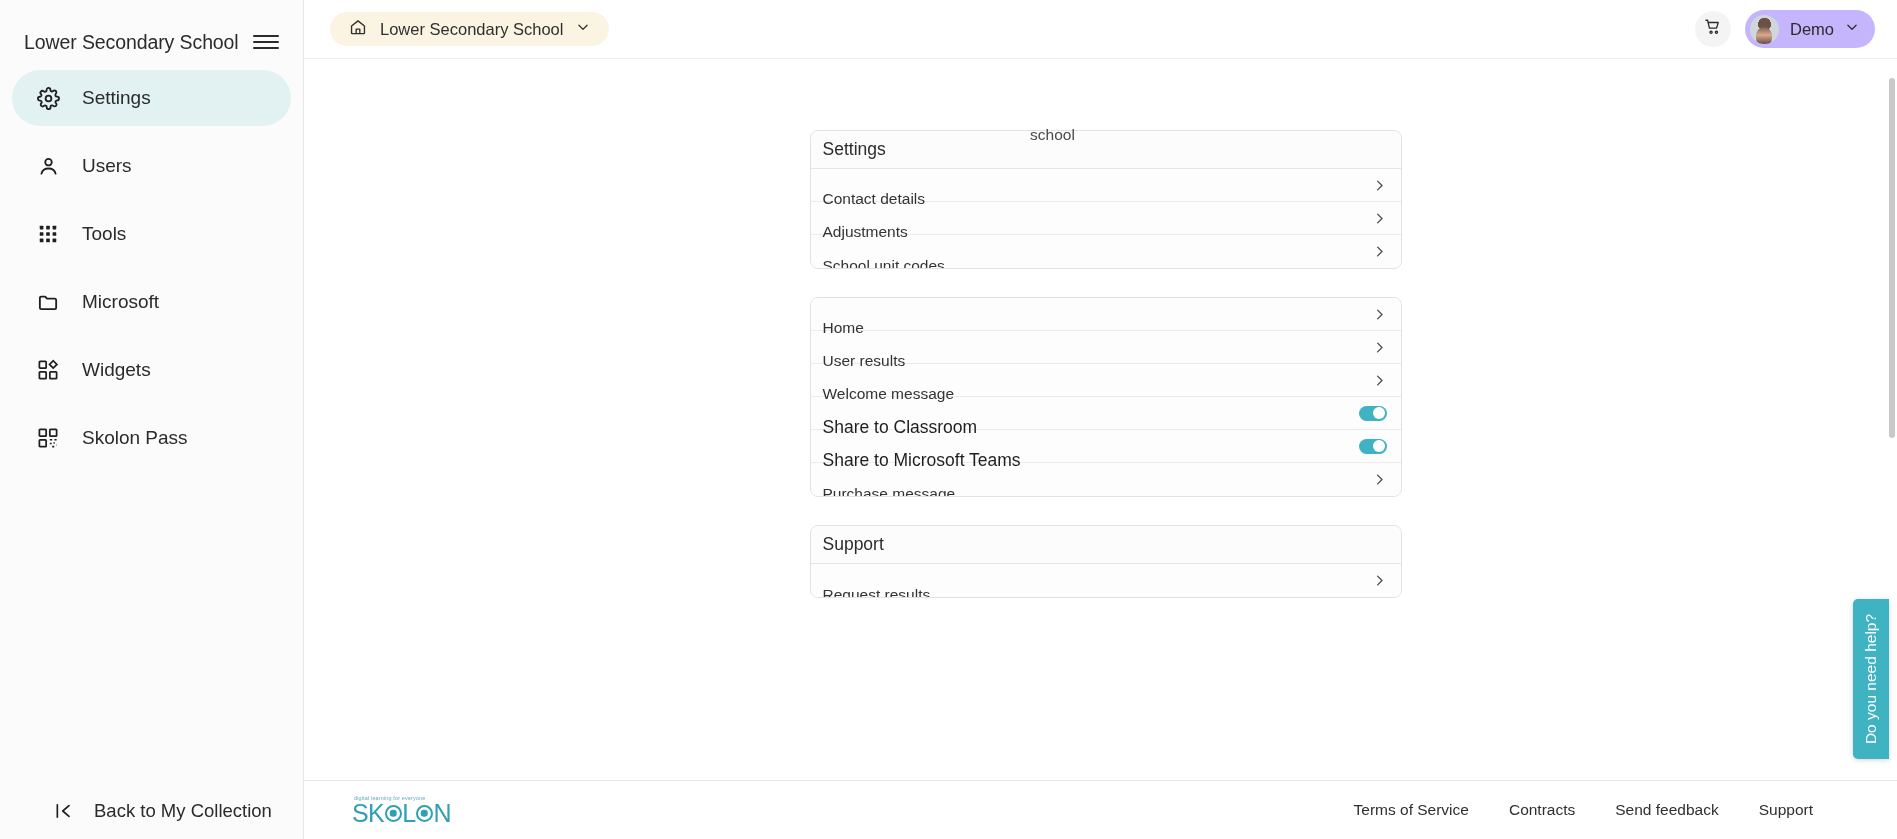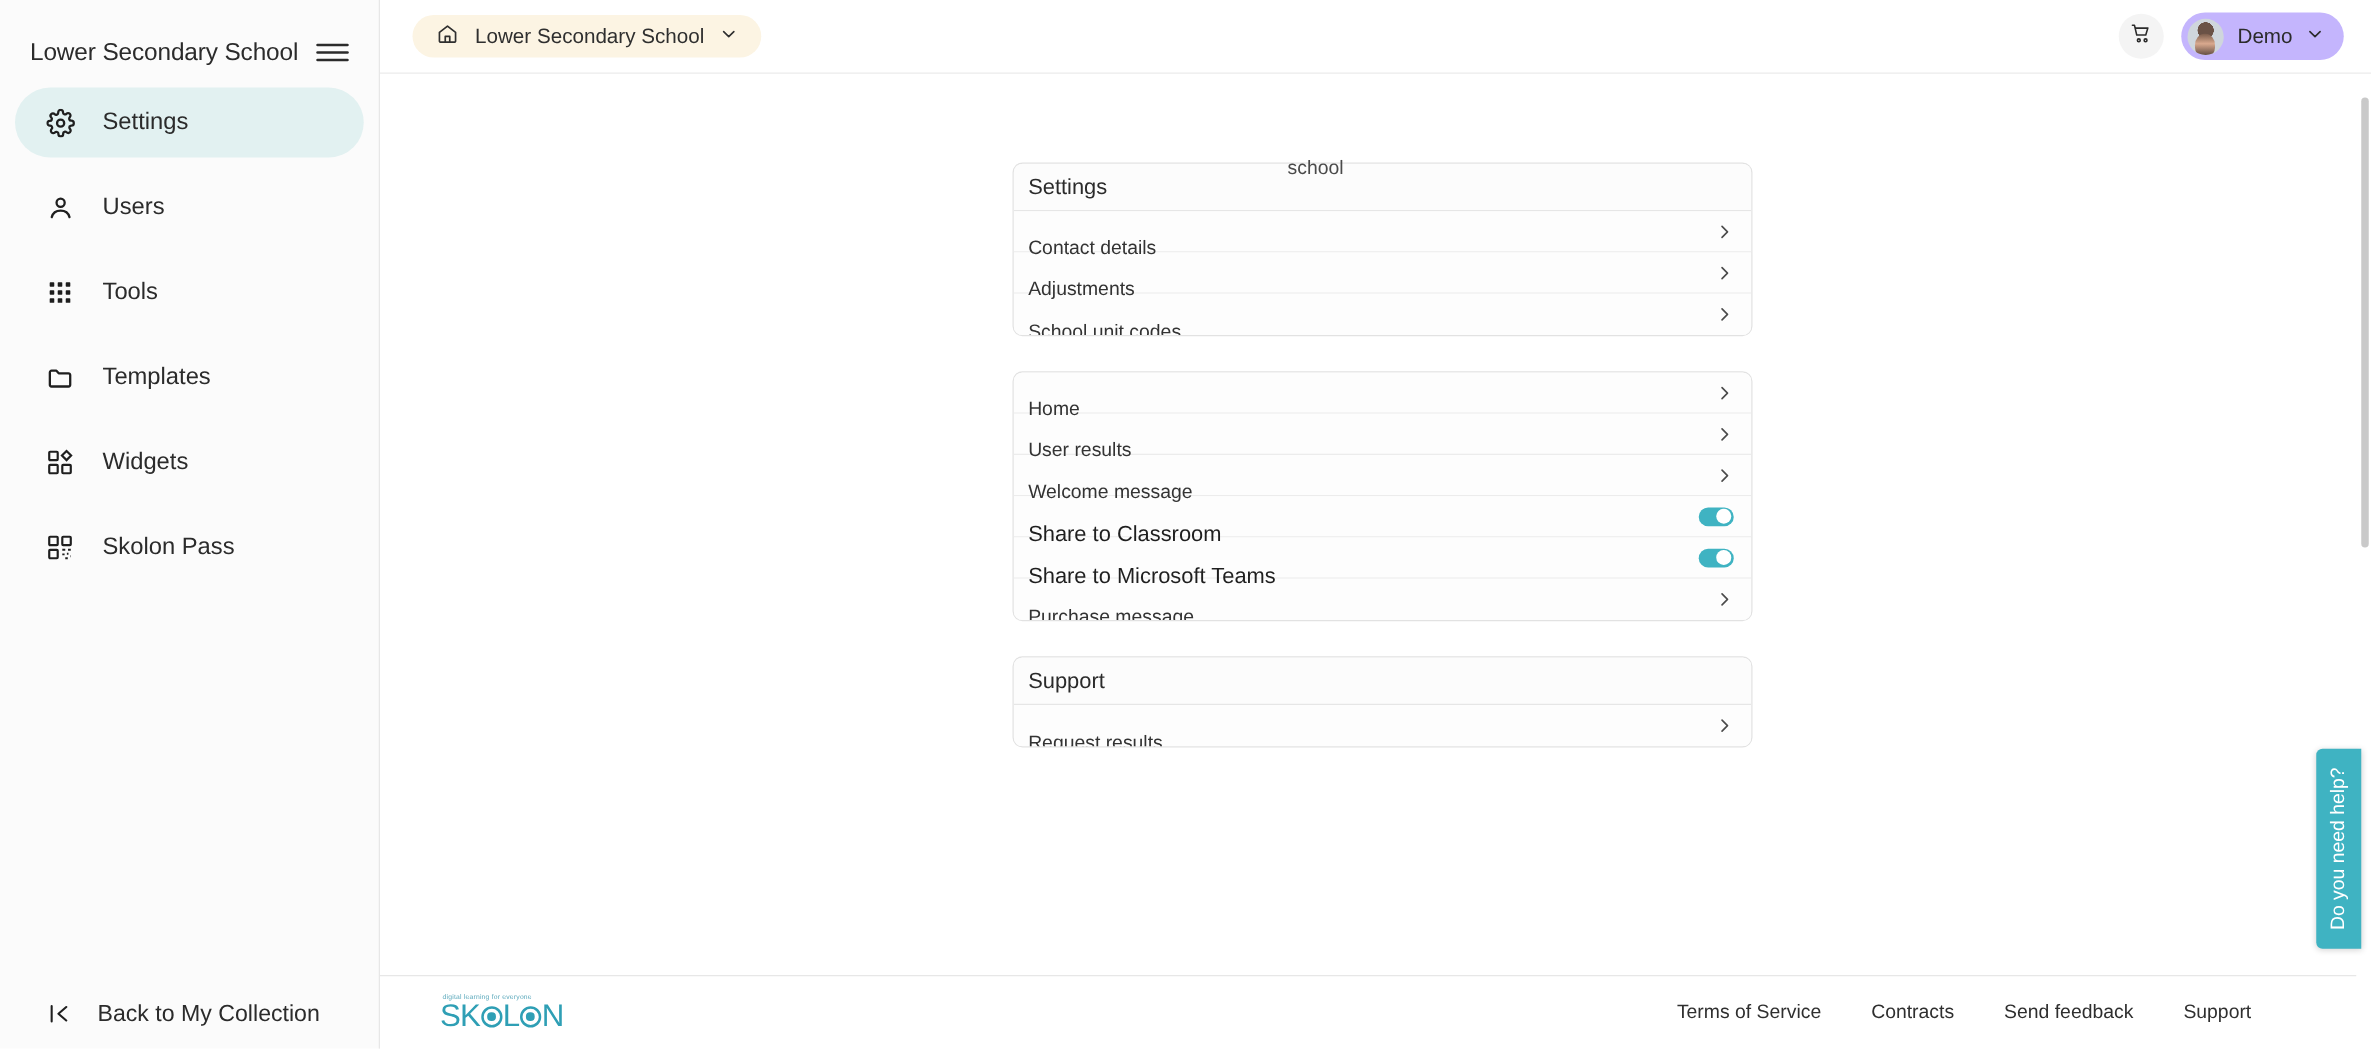--- a/index.html
+++ b/index.html
@@ -37,21 +37,21 @@
     height: 56px; padding: 0 24px; margin-bottom: 12px;
     border-radius: 28px; cursor: pointer;
     color: #2b2b2b; font-size: 19px;
   }
   .nav-item.active { background: #e2f1f1; }
   .nav-ico { width: 24px; height: 24px; flex: 0 0 24px; display: flex;
              align-items: center; justify-content: center; color: #1f1f1f; }
   .nav-ico svg { display: block; }
 
   .sidebar-foot {
-    position: absolute; left: 0; bottom: 0; width: 304px;
+    position: absolute; left: 16px; bottom: 0; width: 304px;
     height: 56px; display: flex; align-items: center; gap: 18px;
     padding-left: 36px; border-top: 0; cursor: pointer;
   }
   .sidebar-foot .lbl { font-size: 18.5px; color: #2b2b2b; }
 
   
   .main { flex: 1; position: relative; background: #ffffff; height: 839px; }
 
   .topbar {
     height: 59px; width: 100%;
@@ -126,21 +126,21 @@
     width: 28px; height: 15px; border-radius: 9px;
     background: #3fb3c2; position: relative; cursor: pointer; flex: 0 0 28px;
   }
   .toggle .knob {
     position: absolute; top: 1.6px; right: 1.6px;
     width: 11.8px; height: 11.8px; border-radius: 50%; background: #ffffff;
   }
 
   
   .footer {
-    position: absolute; left: 0; bottom: 0; right: 12px; height: 59px;
+    position: absolute; left: 0; bottom: 0; right: 0; height: 59px;
     border-top: 1px solid #e7e7e7; background: #ffffff;
     display: flex; align-items: center; padding: 0 44px 0 48px;
   }
   .logo { display: flex; flex-direction: column; cursor: pointer; }
   .logo .tag { font-size: 5.4px; color: #5aa8bb; letter-spacing: .18px; margin-left: 2px; }
   .logo .word {
     font-size: 25px; letter-spacing: -0.6px; color: #2f9fb5; font-weight: 400;
     line-height: 1; display: flex; align-items: center;
   }
   .logo .eye {
@@ -226,21 +226,21 @@
         </span>
         <span>Tools</span>
       </div>
 
       <div class="nav-item">
         <span class="nav-ico">
           <svg width="23" height="23" viewBox="0 0 24 24" fill="none" stroke="currentColor" stroke-width="1.9" stroke-linejoin="round">
             <path d="M3 7.2a1.4 1.4 0 0 1 1.4-1.4h4.1l1.9 2.2h8.2A1.4 1.4 0 0 1 20 9.4v8.2a1.4 1.4 0 0 1-1.4 1.4H4.4A1.4 1.4 0 0 1 3 17.6z"></path>
           </svg>
         </span>
-        <span>Templates</span>
+        <span>Microsoft</span>
       </div>
 
       <div class="nav-item">
         <span class="nav-ico">
           <svg width="22" height="22" viewBox="0 0 24 24" fill="none" stroke="currentColor" stroke-width="1.9">
             <rect x="2.6" y="2.6" width="7.4" height="7.4" rx=".8"></rect>
             <rect x="2.6" y="14" width="7.4" height="7.4" rx=".8"></rect>
             <rect x="14" y="14" width="7.4" height="7.4" rx=".8"></rect>
             <path d="M17.7 1.9l4 4-4 4-4-4z"></path>
           </svg>

